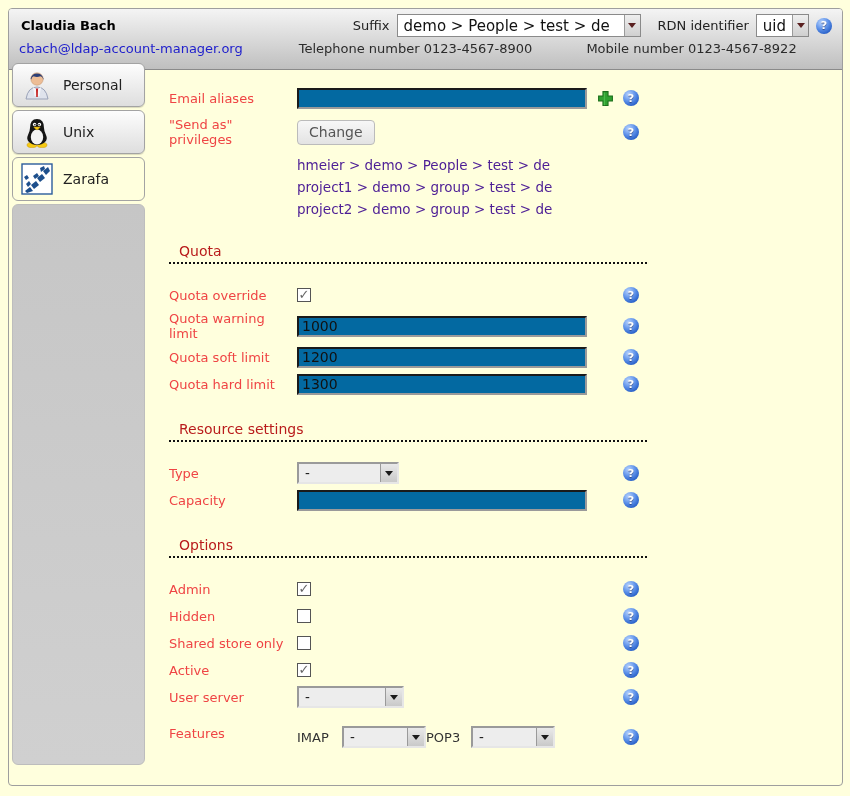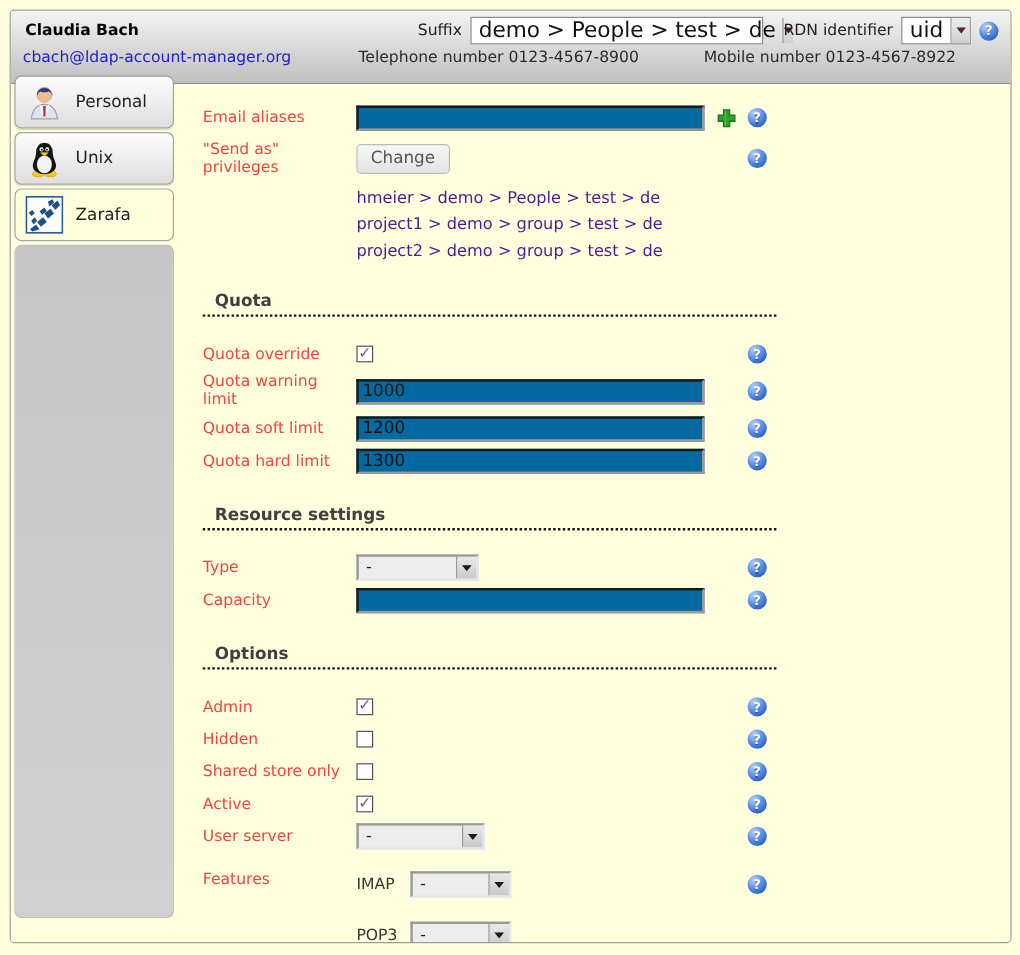--- a/index.html
+++ b/index.html
@@ -8,21 +8,21 @@
   .container { position:absolute; left:8px; top:8px; width:835px; height:778px; border:1px solid #9e9e9e; border-radius:4px; background:#ffffdd; overflow:hidden; }
 
   
   .titlebar { height:61px; background:linear-gradient(to bottom,#f4f4f4,#bfbfbf); border-bottom:1px solid #8a8a8a; padding:4px 10px 0 10px; }
   .titlebar-row1 { display:flex; align-items:center; height:25px; }
   .titlebar-row2 { display:flex; align-items:center; height:20px; }
   .account-name { font-weight:bold; color:#000; padding-left:2px; }
   .titlebar-right { margin-left:auto; display:flex; align-items:center; gap:7px; }
   .hdr-label { color:#222; }
   .hdr-select { display:flex; align-items:center; background:#fff; border:1px solid #8a8a8a; height:23px; }
-  .hdr-select .sel-text { padding:0 6px; white-space:nowrap; color:#111; font-size:18px; }
+  .hdr-select .sel-text { padding:0 6px; white-space:nowrap; color:#111; font-size:15px; }
   .sel-arrow-btn { width:16px; height:100%; background:linear-gradient(to bottom,#efefef,#cfcfcf); border-left:1px solid #9a9a9a; display:flex; align-items:center; justify-content:center; }
   .sel-arrow-btn .tri { width:0; height:0; border-left:4px solid transparent; border-right:4px solid transparent; border-top:5px solid #5a2020; }
   .email-link { color:#2121cc; text-decoration:none; }
   .phone-text { margin-left:56px; color:#2b2b2b; }
   .mobile-text { margin-left:54px; color:#2b2b2b; }
 
   
   .help-icon { width:16px; height:16px; border-radius:50%; background:radial-gradient(circle at 35% 28%, #b8d4ff, #5a8fe8 45%, #1d55c0 85%); color:#fff; font-weight:bold; font-size:11px; display:inline-flex; align-items:center; justify-content:center; flex:0 0 auto; cursor:pointer; text-shadow:0 1px 1px rgba(0,0,40,.5); }
 
   
@@ -40,38 +40,38 @@
   .flabel { width:128px; flex:0 0 auto; color:#ef4444; }
   .text-input { width:290px; height:21px; border-style:solid; border-width:2px; border-color:#1a1a1a #9a9a9a #9a9a9a #1a1a1a; background:#0369a1; font-family:"DejaVu Sans","Liberation Sans",sans-serif; font-size:14px; padding:0 3px; color:#111; }
   .help-right { margin-left:auto; }
   .add-icon { width:17px; height:17px; margin-left:10px; cursor:pointer; flex:0 0 auto; }
 
   .btn { display:inline-block; border:1px solid #bbb; border-radius:4px; background:linear-gradient(to bottom,#f7f7f7,#e3e3e3); color:#555; padding:3px 11px 4px 11px; font-size:14px; cursor:pointer; font-family:"DejaVu Sans","Liberation Sans",sans-serif; }
 
   .sendas-list { margin:10px 0 0 128px; }
   .sendas-item { margin-bottom:6px; color:#4c1d95; font-size:13.5px; }
 
-  .section-title { margin-top:26px; margin-bottom:20px; width:478px; border-bottom:2px dotted #111; padding:0 0 3px 10px; font-weight:bold; font-size:14px; color:#404040; }
+  .section-title { margin-top:26px; margin-bottom:20px; width:478px; border-bottom:2px dotted #111; padding:0 0 3px 10px; font-weight:normal; font-size:14px; color:#b91c1c; }
 
   
   .checkbox { width:14px; height:14px; background:#fff; border:1px solid #555; display:inline-flex; align-items:center; justify-content:center; cursor:pointer; }
   .checkbox .mark { display:none; color:#666; font-size:13px; line-height:1; margin-top:-2px; }
   .checkbox.checked .mark { display:block; }
 
   
   .w-select { display:flex; align-items:center; height:22px; background:#ededed; border-style:solid; border-width:2px; border-color:#9a9a9a #e6e6e6 #e6e6e6 #9a9a9a; cursor:pointer; }
   .w-select .sel-text { padding:0 6px; font-size:13.5px; color:#222; flex:1; white-space:nowrap; overflow:hidden; }
   .w-select .sel-arrow-btn { background:linear-gradient(to bottom,#e9e9e9,#c9c9c9); border-left:1px solid #9a9a9a; width:17px; }
   .w-select .tri { border-top-color:#1a1a1a; }
   .sel-type { width:102px; }
   .sel-userserver { width:107px; }
   .sel-feature { width:84px; }
 
   .features-row { display:flex; align-items:flex-start; margin-top:18px; }
-  .feature-sub { display:flex; flex-direction:column; gap:20px; }
+  .feature-sub { display:flex; flex-direction:row; gap:0; }
   .feature-line { display:flex; align-items:center; }
   .feature-name { width:45px; color:#333; }
 </style>
 </head>
 <body>
 
 <div class="container">
 
   <div class="titlebar">
     <div class="titlebar-row1">

